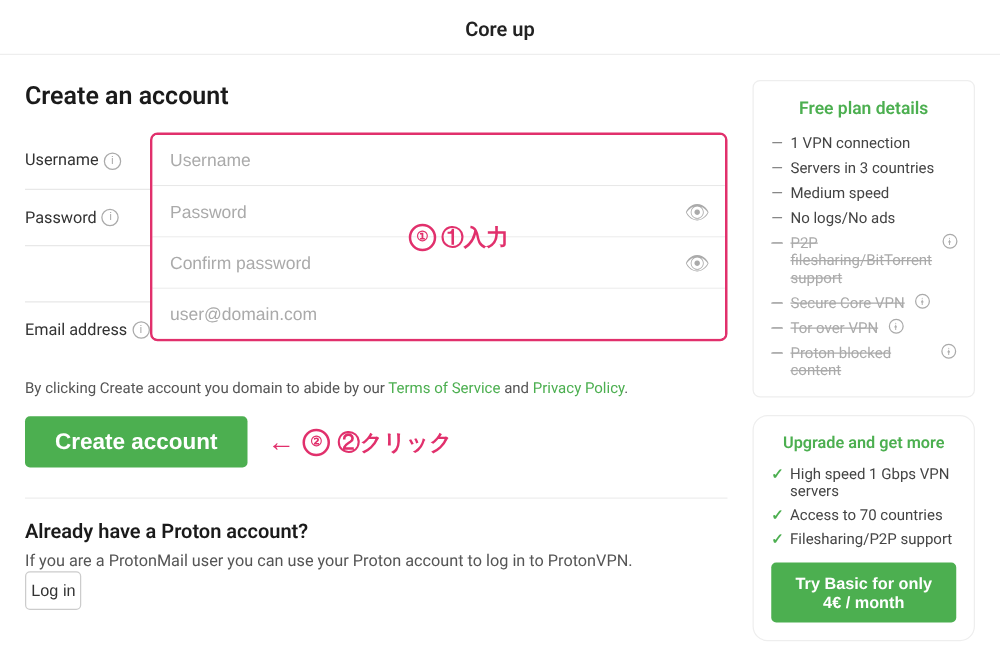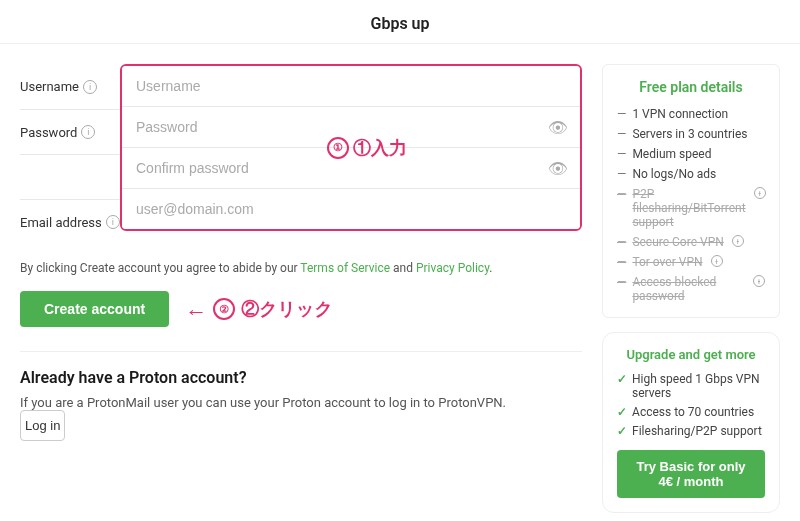--- a/index.html
+++ b/index.html
@@ -113,21 +113,21 @@
       align-items: center;
       gap: 16px;
       margin-bottom: 24px;
     }
     .create-btn {
       background: #4caf50;
       color: #fff;
       border: none;
       border-radius: 4px;
       padding: 10px 24px;
-      font-size: 14px;
+      font-size: 18px;
       font-weight: 600;
       cursor: pointer;
     }
     .arrow-annotation {
       display: flex;
       align-items: center;
       gap: 6px;
     }
     .red-arrow {
       color: #e1306c;
@@ -249,26 +249,27 @@
       padding: 9px 17px;
       font-size: 13px;
       font-weight: 600;
       cursor: pointer;
     }
   </style>
 </head>
 <body>
 
 <div class="page-header">
-  <span>Gbps up</span>
+  <span>Core up</span>
 </div>
 
 <div class="content">
 
   <div class="left-panel">
+    <div class="section-title">Create an account</div>
 
     <div style="display:flex; gap:0; margin-bottom:14px;">
 
       <div class="labels-side">
         <div class="label-item" style="padding:12px 0 12px 0; height:45px; align-items:center;">
           <span>Username</span>
           <span class="info-icon">i</span>
         </div>
         <div class="label-item" style="padding:12px 0 12px 0; height:45px; align-items:center; border-top:1px solid #e8e8e8;">
           <span>Password</span>
@@ -301,21 +302,21 @@
           <input type="password" style="padding-right: 40px;" placeholder="Confirm password">
           <span class="eye-icon">👁</span>
         </div>
         <div class="form-row">
           <input type="text" placeholder="user@domain.com" style="">
         </div>
       </div>
     </div>
 
     <div class="terms-text">
-      <span>By clicking Create account you agree to abide by our </span><a href="#">Terms of Service</a><span> and </span><a href="#">Privacy Policy</a><span>.</span>
+      <span>By clicking Create account you domain to abide by our </span><a href="#">Terms of Service</a><span> and </span><a href="#">Privacy Policy</a><span>.</span>
     </div>
 
     <div class="create-btn-row">
       <button class="create-btn">Create account</button>
       <div class="arrow-annotation">
         <span class="red-arrow">←</span>
         <span style="border:2px solid #e1306c; border-radius:50%; width:22px; height:22px; display:inline-flex; align-items:center; justify-content:center; font-size:11px; font-weight:bold; color:#e1306c;">②</span>
         <span style="font-size:18px; font-weight:bold; color:#e1306c;">②クリック</span>
       </div>
     </div>
@@ -358,21 +359,21 @@
             <span>Secure Core VPN</span>
             <span class="info-icon-sm">i</span>
           </li>
         <li class="striked">
             <span class="dash">—</span>
             <span>Tor over VPN</span>
             <span class="info-icon-sm">i</span>
           </li>
         <li class="striked">
             <span class="dash">—</span>
-            <span>Access blocked password</span>
+            <span>Proton blocked content</span>
             <span class="info-icon-sm">i</span>
           </li>
       </ul>
     </div>
 
     <div class="upgrade-box">
       <div class="upgrade-title">Upgrade and get more</div>
       <ul class="upgrade-list">
         <li>
             <span class="check-green">✓</span>

